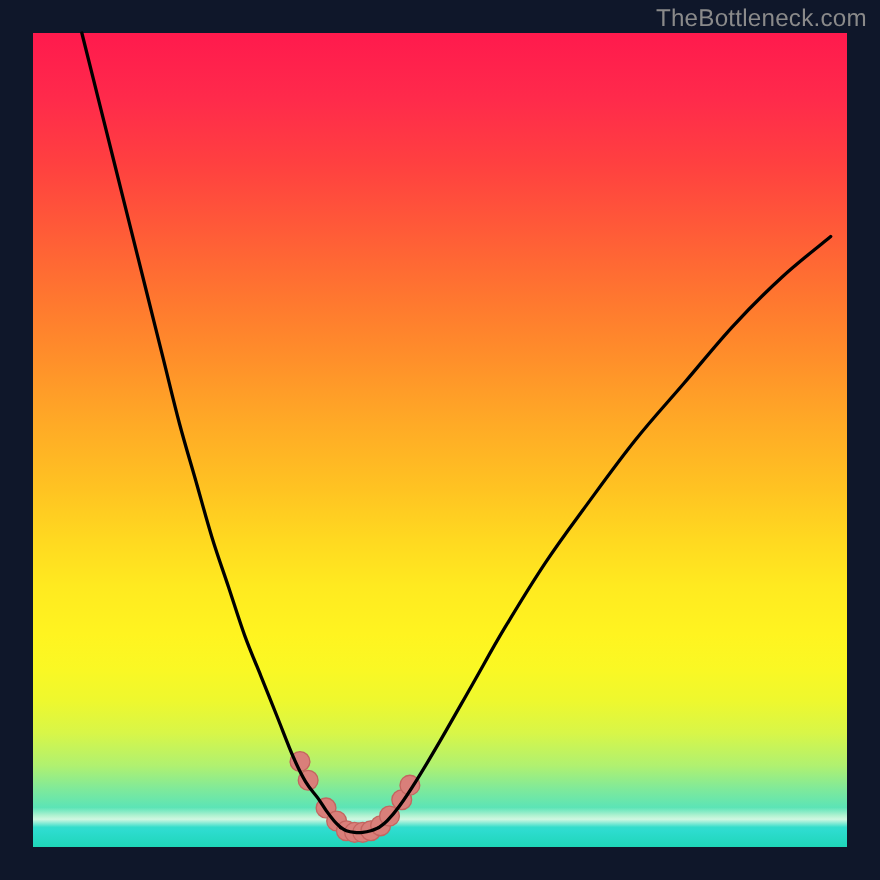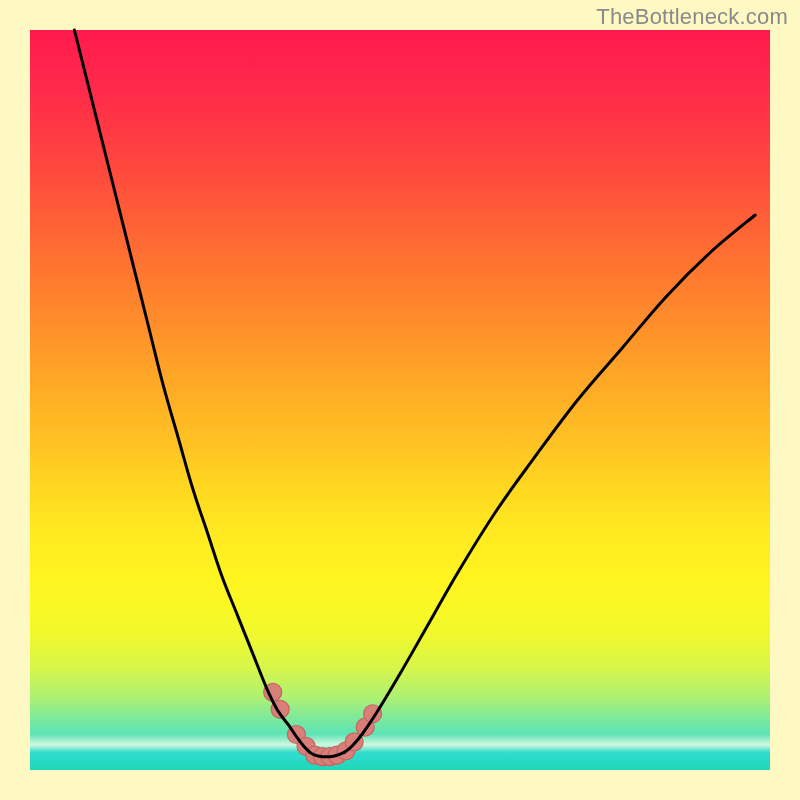--- a/index.html
+++ b/index.html
@@ -10,21 +10,21 @@
     background: #000;
     overflow: hidden;
     font-family: Arial, Helvetica, sans-serif;
   }
   .frame {
     position: absolute;
     left: 0;
     top: 0;
     width: 800px;
     height: 800px;
-    background: #fef9c3;
+    background: #0f172a;
   }
   .plot {
     position: absolute;
     left: 30px;
     top: 30px;
     width: 740px;
     height: 740px;
     
     background: linear-gradient(to bottom,
       #ff1a4d 0%,

